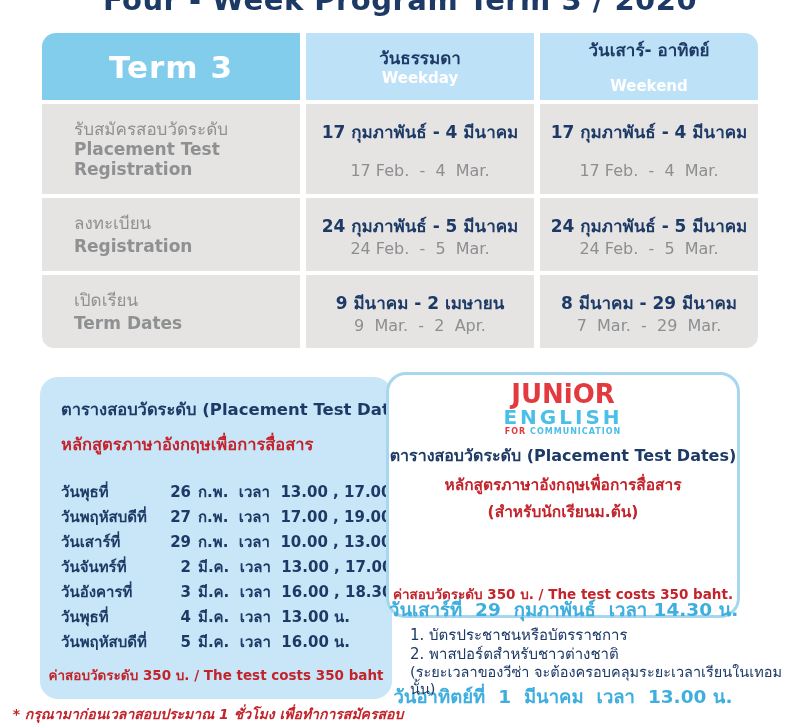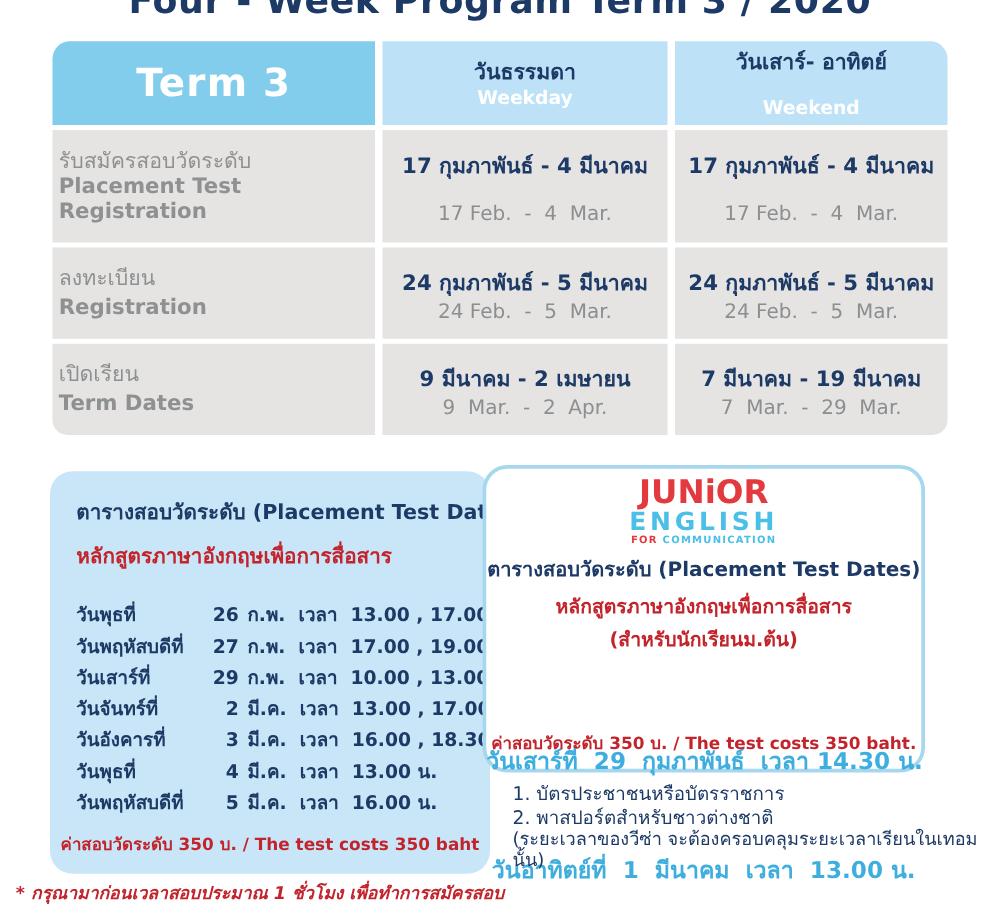--- a/index.html
+++ b/index.html
@@ -28,21 +28,21 @@
   .cell.hdr-term {
     background:#82ccec; border-radius:14px 0 0 0;
     align-items:center; justify-content:center;
     color:#ffffff; font-size:31px; font-weight:bold; letter-spacing:1px;
   }
   .cell.hdr-col { background:#bde1f6; align-items:center; justify-content:center; padding-top:2px; }
   .cell.hdr-col.last { border-radius:0 14px 0 0;gap:16px; }
   .hdr-th { color:#1d3a66; font-size:17px; font-weight:bold; line-height:22px; white-space:pre; }
   .hdr-en { color:#ffffff; font-size:15px; font-weight:bold; line-height:19px; }
 
-  .cell.lbl { padding:15px 10px 15px 5px; justify-content:space-between; }
+  .cell.lbl { padding:15px 10px 15px 32px; justify-content:space-between; }
   .cell.lbl.bl { border-radius:0 0 0 12px; }
   .lbl-th { color:#8f9091; font-size:17px; line-height:20px; }
   .lbl-en { color:#8f9091; font-size:17px; font-weight:bold; line-height:20px; }
 
   .cell.date { padding:14px 5px; align-items:center; justify-content:space-between; }
   .cell.date.br { border-radius:0 0 12px 0; }
   .date-th { color:#1d3a66; font-size:17px; font-weight:bold; white-space:pre; }
   .date-en { color:#8c8e90; font-size:16px; white-space:pre; }
 
   
@@ -142,21 +142,21 @@
 
     <div class="cell lbl bl">
       <div class="lbl-th">เปิดเรียน</div>
       <div class="lbl-en">Term Dates</div>
     </div>
     <div class="cell date">
       <div class="date-th">9 มีนาคม - 2 เมษายน</div>
       <div class="date-en">9  Mar.  -  2  Apr.</div>
     </div>
     <div class="cell date br">
-      <div class="date-th">7 มีนาคม - 19 มีนาคม</div>
+      <div class="date-th">8 มีนาคม - 29 มีนาคม</div>
       <div class="date-en">7  Mar.  -  29  Mar.</div>
     </div>
   </div>
 
   <div class="left-panel">
     <div class="lp-title">ตารางสอบวัดระดับ (Placement Test Dates)</div>
     <div class="lp-sub">หลักสูตรภาษาอังกฤษเพื่อการสื่อสาร</div>
 
     <div class="lp-list">
       <div class="sched-row">

